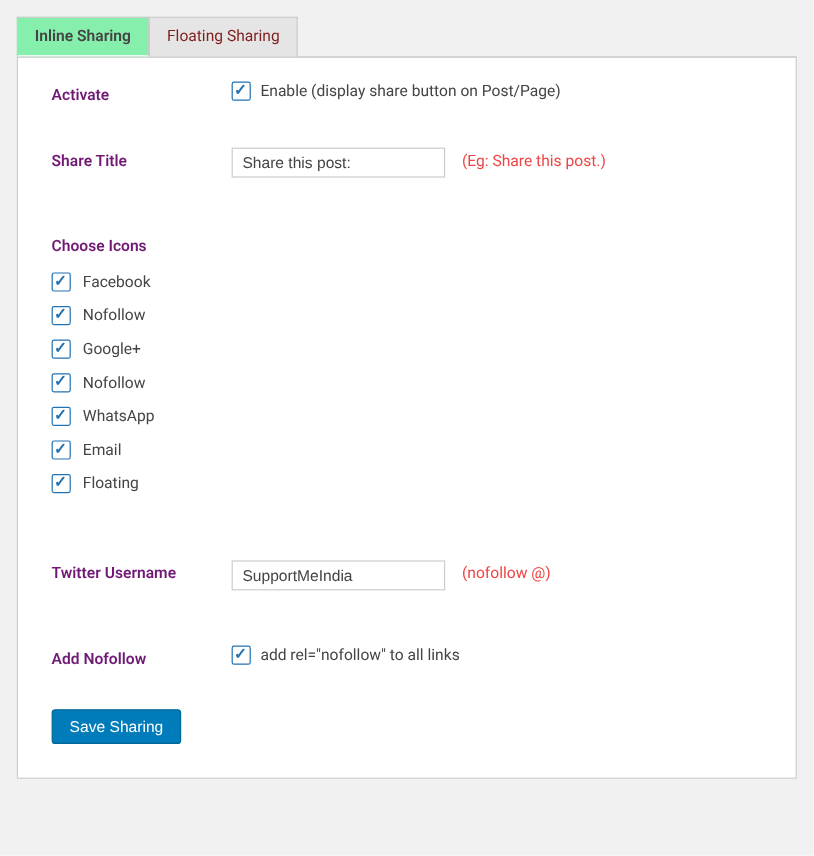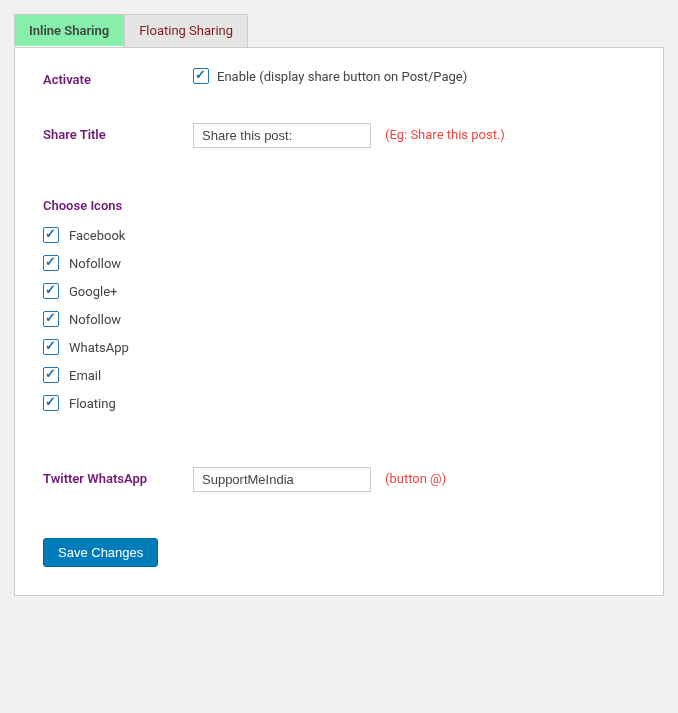--- a/index.html
+++ b/index.html
@@ -83,26 +83,35 @@
           </div>
           <div class="checkbox-line">
             <span class="cbf checked"></span>
             <span>Floating</span>
           </div>
         </div>
       </div>
     </div>
 
     <div class="row tight">
-      <div class="label">Twitter WhatsApp</div>
+      <div class="label">Twitter Username</div>
       <div class="field">
         <input type="text" value="SupportMeIndia" style="">
-        <span class="hint">(button @)</span>
+        <span class="hint">(nofollow @)</span>
       </div>
     </div>
 
+    <div class="row" style="margin-bottom:10px;">
+      <div class="label">Add Nofollow</div>
+      <div class="field">
+        <div class="checkbox-line">
+          <span class="cbf checked"></span>
+          <span>add rel="nofollow" to all links</span>
+        </div>
+      </div>
+    </div>
 
     <div class="btn-row">
-      <button class="save-btn">Save Changes</button>
+      <button class="save-btn">Save Sharing</button>
     </div>
 
   </div>
 </div>
 
 </body></html>

